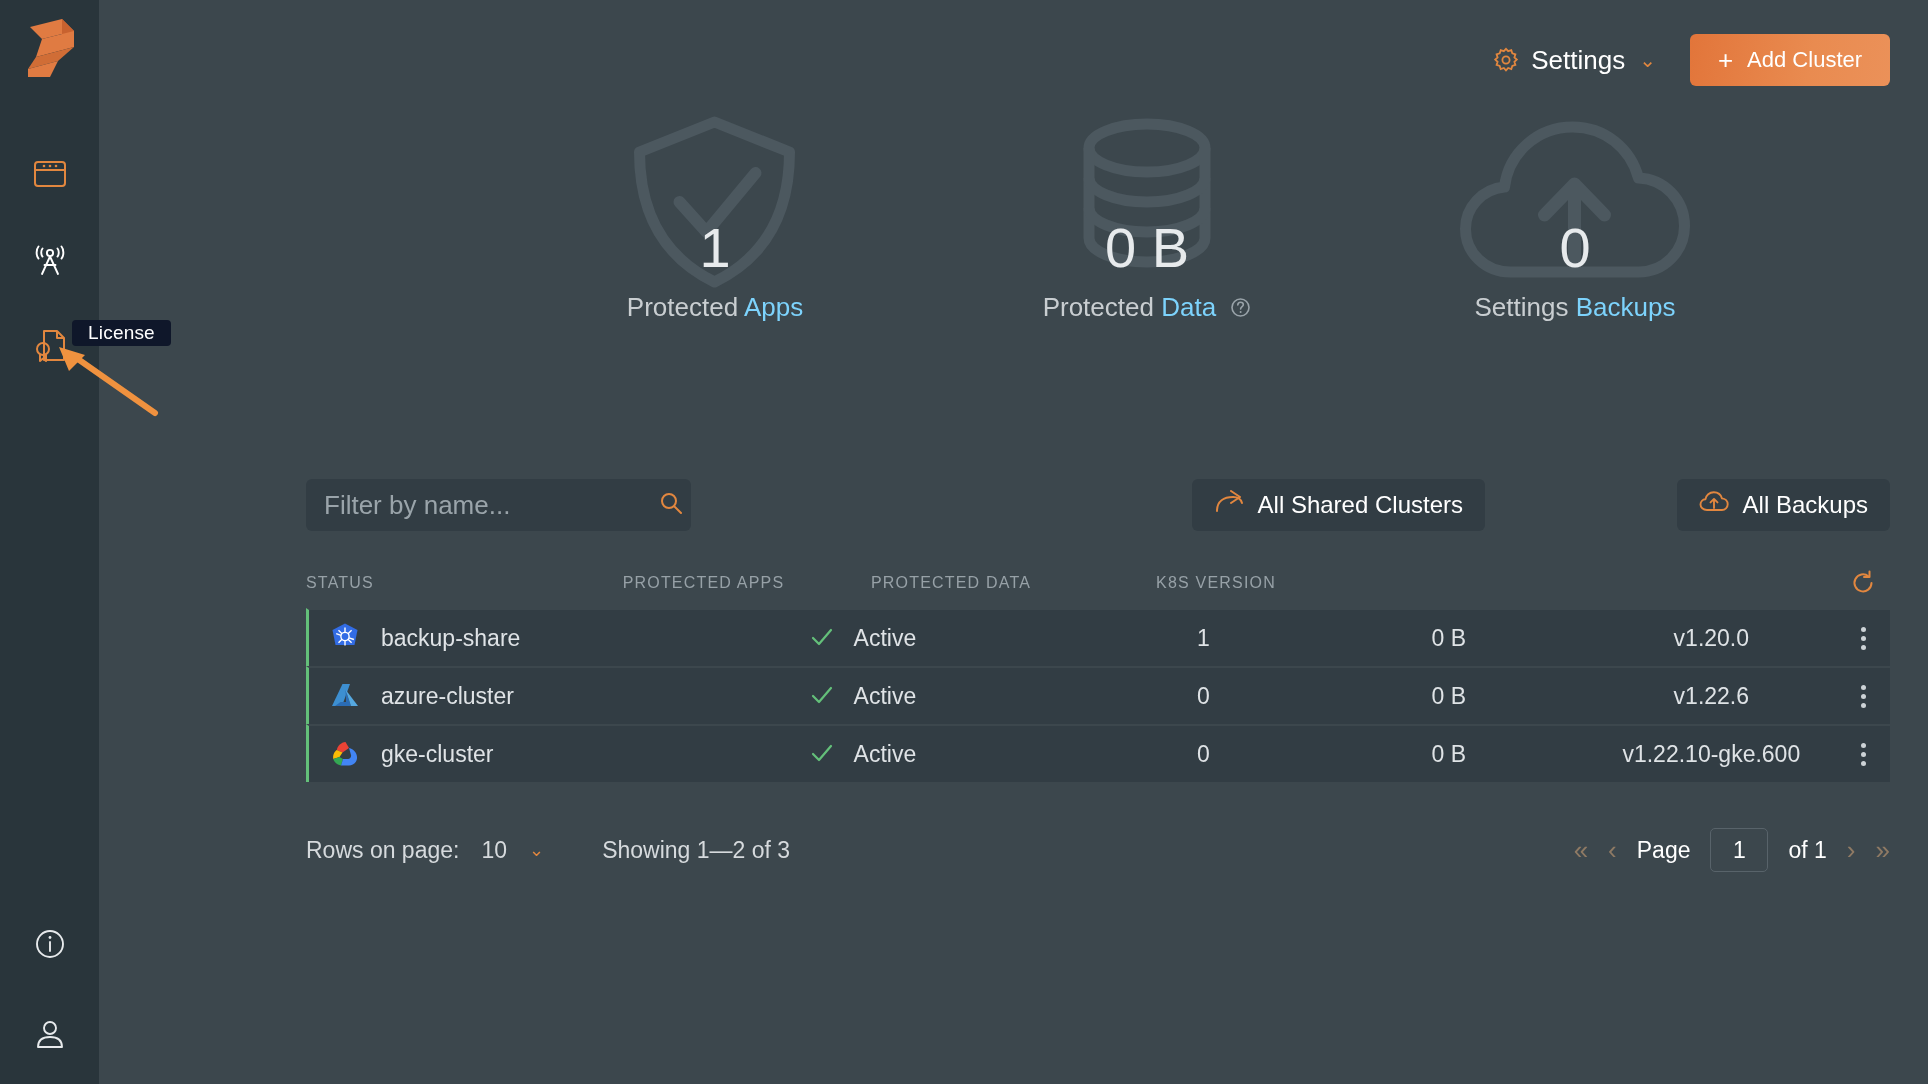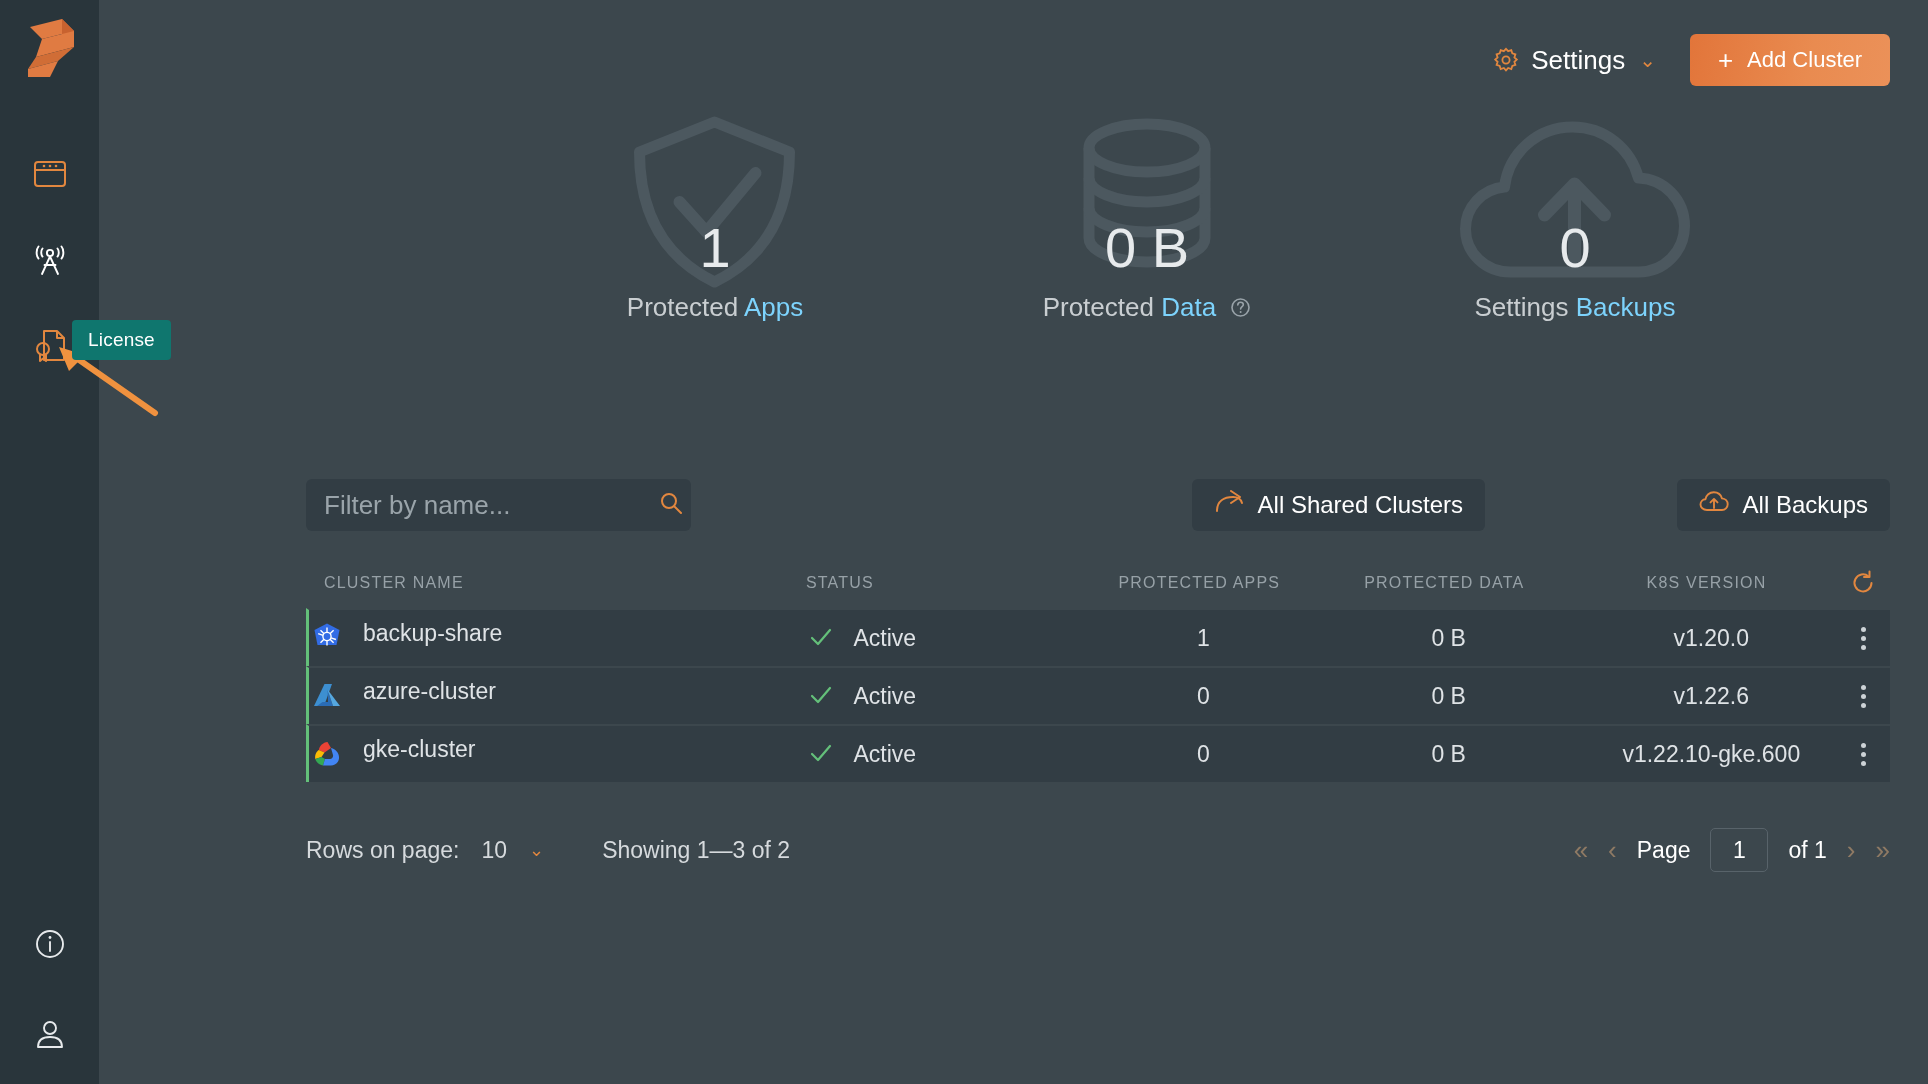--- a/index.html
+++ b/index.html
@@ -22,22 +22,22 @@
   .logo-wrap { margin-top: 12px; width: 72px; height: 72px;
     display:flex; align-items:center; justify-content:center; }
   .nav-top { margin-top: 68px; display:flex; flex-direction:column; align-items:center; gap: 42px; }
   .nav-icon { width: 44px; height: 44px; display:flex; align-items:center; justify-content:center; cursor:pointer; }
   .nav-bottom { position:absolute; bottom: 28px; left:0; right:0;
     display:flex; flex-direction:column; align-items:center; gap: 46px; }
 
   
   .tooltip {
     position: absolute; left: 72px; top: 320px;
-    background: #0f766e; color: #ffffff;
-    font-size: 19px; padding: 9px 16px; border-radius: 4px;
+    background: #0f172a; color: #ffffff;
+    font-size: 19px; padding: 2px 16px; border-radius: 4px;
     white-space: nowrap; z-index: 60; letter-spacing: .2px;
   }
   .arrow-svg { position:absolute; left: 55px; top: 345px; z-index: 55; pointer-events:none; }
 
   
   .main { flex: 1 1 auto; position: relative; height: 1084px; border-radius: 7px; }
 
   .topbar {
     position:absolute; top: 0; left: 0; right: 0; height: 120px;
     display:flex; align-items:center; justify-content:flex-end;
@@ -95,21 +95,21 @@
   .thead { display:flex; align-items:center; height: 50px; padding: 0 0 0 0; }
   .thead .th {
     color:#97a1a7; font-size: 16px; letter-spacing: 1.2px;
   }
   .trow {
     display:flex; align-items:center; height: 58px;
     background:#323d44; border-top: 2px solid #3c474d;
     border-left: 3px solid #64c07a;
   }
   .trow:first-of-type { border-top: none; }
-  .c-name   { width: 505px; display:flex; align-items:flex-start; gap: 18px; }
+  .c-name   { width: 505px; display:flex; align-items:center; gap: 18px; padding-left: 18px; }
   .c-status { width: 270px; display:flex; gap: 20px; }
   .c-apps   { width: 255px; text-align:center; }
   .c-data   { width: 240px; text-align:center; }
   .c-ver    { width: 290px; text-align:center; }
   .c-menu   { flex:1 1 auto; display:flex; justify-content:flex-end; padding-right: 18px;}
   .cell-txt { color:#dfe3e6; font-size: 23px; }
   .hdr-name { width: 505px; padding-left: 18px; }
   .hdr-status { width: 270px; }
   .hdr-apps { width: 255px; text-align:center; }
   .hdr-data { width: 240px; text-align:center; }
@@ -307,21 +307,20 @@
                      C18.7 2.2 22 4.8 23 8.4 C26.3 8.6 28.7 11.2 28.7 14.3 C28.7 17.4 26.1 20 23 20 Z"></path>
             <path d="M15 18 V9 M11.5 12.4 L15 8.9 L18.5 12.4"></path>
           </svg>
         </span>
         <span>All Backups</span>
       </button>
     </div>
 
     <div class="table">
       <div class="thead">
-        <div class="th hdr-name">CLUSTER NAME</div>
         <div class="th hdr-status">STATUS</div>
         <div class="th hdr-apps">PROTECTED APPS</div>
         <div class="th hdr-data">PROTECTED DATA</div>
         <div class="th hdr-ver">K8S VERSION</div>
         <div class="hdr-refresh">
           <svg width="26" height="26" viewBox="0 0 26 26" fill="none" stroke="#e2873f" stroke-width="2" stroke-linecap="round" stroke-linejoin="round">
             <path d="M21.5 13 A8.5 8.5 0 1 1 18.5 6.4"></path>
             <polyline points="19.5,1.5 19.5,7 14,7"></polyline>
           </svg>
         </div>
@@ -418,21 +417,21 @@
         </div>
       </div>
     </div>
 
     <div class="tfoot">
       <div class="rows-on-page">
         <span>Rows on page:</span>
         <span>10</span>
         <span class="caret">⌄</span>
       </div>
-      <div class="showing">Showing 1—3 of 2</div>
+      <div class="showing">Showing 1—2 of 3</div>
       <div class="pager">
         <span class="pg-arrow">«</span>
         <span class="pg-arrow">‹</span>
         <span>Page</span>
         <input class="pg-input" type="text" value="1" style="">
         <span>of 1</span>
         <span class="pg-arrow">›</span>
         <span class="pg-arrow">»</span>
       </div>
     </div>

